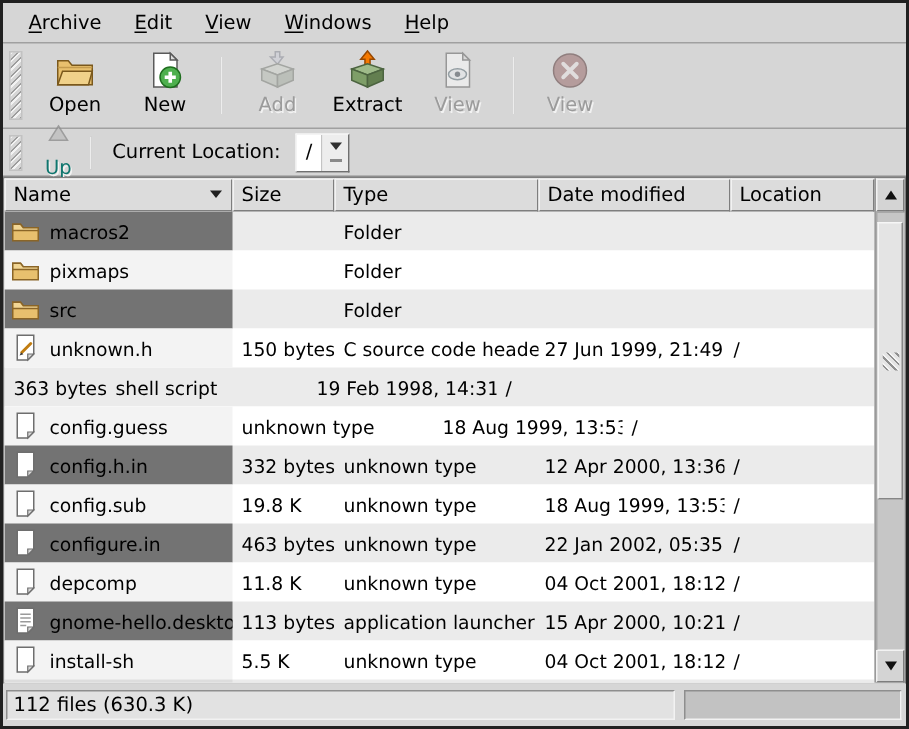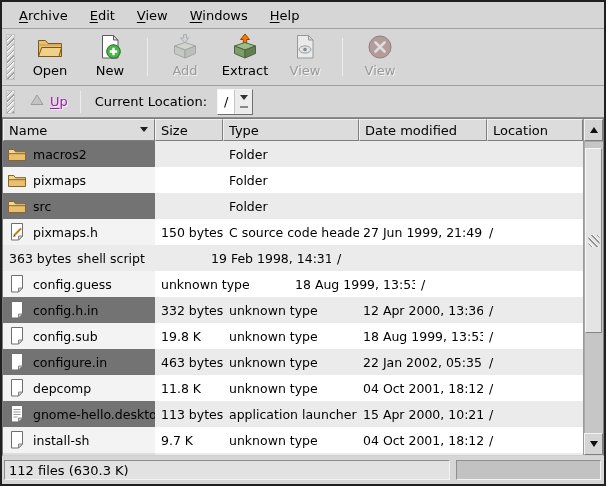--- a/index.html
+++ b/index.html
@@ -33,22 +33,22 @@
   .tb-btn.disabled .tb-icon { opacity:.5; filter:grayscale(40%); }
   .tb-sep { width:1px; height:38px; background:#9a9a9a; border-right:1px solid #ededed; margin:0 7px; }
 
   
   .locationbar { height:32px; flex:none; display:flex; align-items:center;
                  padding:0 2px; border-bottom:1px solid #8e8e8e; }
   .lb-handle { width:9px; height:24px; margin:0 5px 0 2px;
                background:repeating-linear-gradient(135deg,#f2f2f2 0 1px,#d6d6d6 1px 3px,#9d9d9d 3px 4px);
                border:1px solid #c2c2c2; }
   .up-btn { display:flex; align-items:center; gap:6px; padding:3px 9px;
-            color:#a21caf; text-shadow:1px 1px 0 #f2f2f2; background:none;
-            border:1px solid transparent; font:inherit; cursor:default; }
+            color:#0f766e; text-shadow:1px 1px 0 #f2f2f2; background:none;
+            border:1px solid transparent; font:inherit; cursor:default;flex-direction:column; }
   .up-btn .up-ic { opacity:.75; }
   .lb-sep { width:1px; height:22px; background:#9a9a9a; border-right:1px solid #ededed; margin:0 8px 0 2px; }
   .loc-label { margin:0 10px 0 6px; white-space:nowrap; }
   .combo { height:26px; display:flex; align-items:stretch; background:#fafafa;
            border-top:1px solid #f4f4f4; border-left:1px solid #f4f4f4;
            border-right:1px solid #707070; border-bottom:1px solid #707070; cursor:default; }
   .combo-value { width:17px; display:flex; align-items:center; justify-content:center;
                  background:#fff; border-right:1px solid #c4c4c4; }
   .combo-arrow { width:17px; display:flex; flex-direction:column; align-items:center;
                  justify-content:center; gap:2px; background:#ededed; }
@@ -269,21 +269,21 @@
           <div class="row sw">
     <div class="cell cell-name">
       <span class="row-icon">
                 <svg width="20" height="20" viewBox="0 0 20 20">
                   <path d="M4.5 1.5 H15.5 V14 L11.5 18 H4.5 Z" fill="#ffffff" stroke="#6e6e6e"></path>
                   <path d="M11.5 18 V14 H15.5 Z" fill="#d8d8d8" stroke="#6e6e6e" stroke-width="0.8"></path>
                   <path d="M7.5 13 L13.5 7" stroke="#c17d11" stroke-width="2" stroke-linecap="round"></path>
                   <path d="M6 15 l1.1-2 1.5 1.2 z" fill="#3a3a3a"></path>
                 </svg>
               </span>
-      <span>pixmaps.h</span>
+      <span>unknown.h</span>
     </div>
     <div class="cell cell-size">150 bytes</div>
     <div class="cell cell-type">C source code header</div>
     <div class="cell cell-date">27 Jun 1999, 21:49</div>
     <div class="cell cell-loc">/</div>
   </div>
           <div class="row sg">
     <div class="cell cell-size">363 bytes</div>
     <div class="cell cell-type">shell script</div>
     <div class="cell cell-date">19 Feb 1998, 14:31</div>
@@ -382,21 +382,21 @@
           <div class="row sw">
     <div class="cell cell-name">
       <span class="row-icon">
                 <svg width="20" height="20" viewBox="0 0 20 20">
                   <path d="M4.5 1.5 H15.5 V14 L11.5 18 H4.5 Z" fill="#ffffff" stroke="#6e6e6e"></path>
                   <path d="M11.5 18 V14 H15.5 Z" fill="#d8d8d8" stroke="#6e6e6e" stroke-width="0.8"></path>
                 </svg>
               </span>
       <span>install-sh</span>
     </div>
-    <div class="cell cell-size">9.7 K</div>
+    <div class="cell cell-size">5.5 K</div>
     <div class="cell cell-type">unknown type</div>
     <div class="cell cell-date">04 Oct 2001, 18:12</div>
     <div class="cell cell-loc">/</div>
   </div>
           <div class="row-partial">
             <div class="rp-name"></div>
           </div>
         </div>
     </div>
     <div class="scrollbar">

